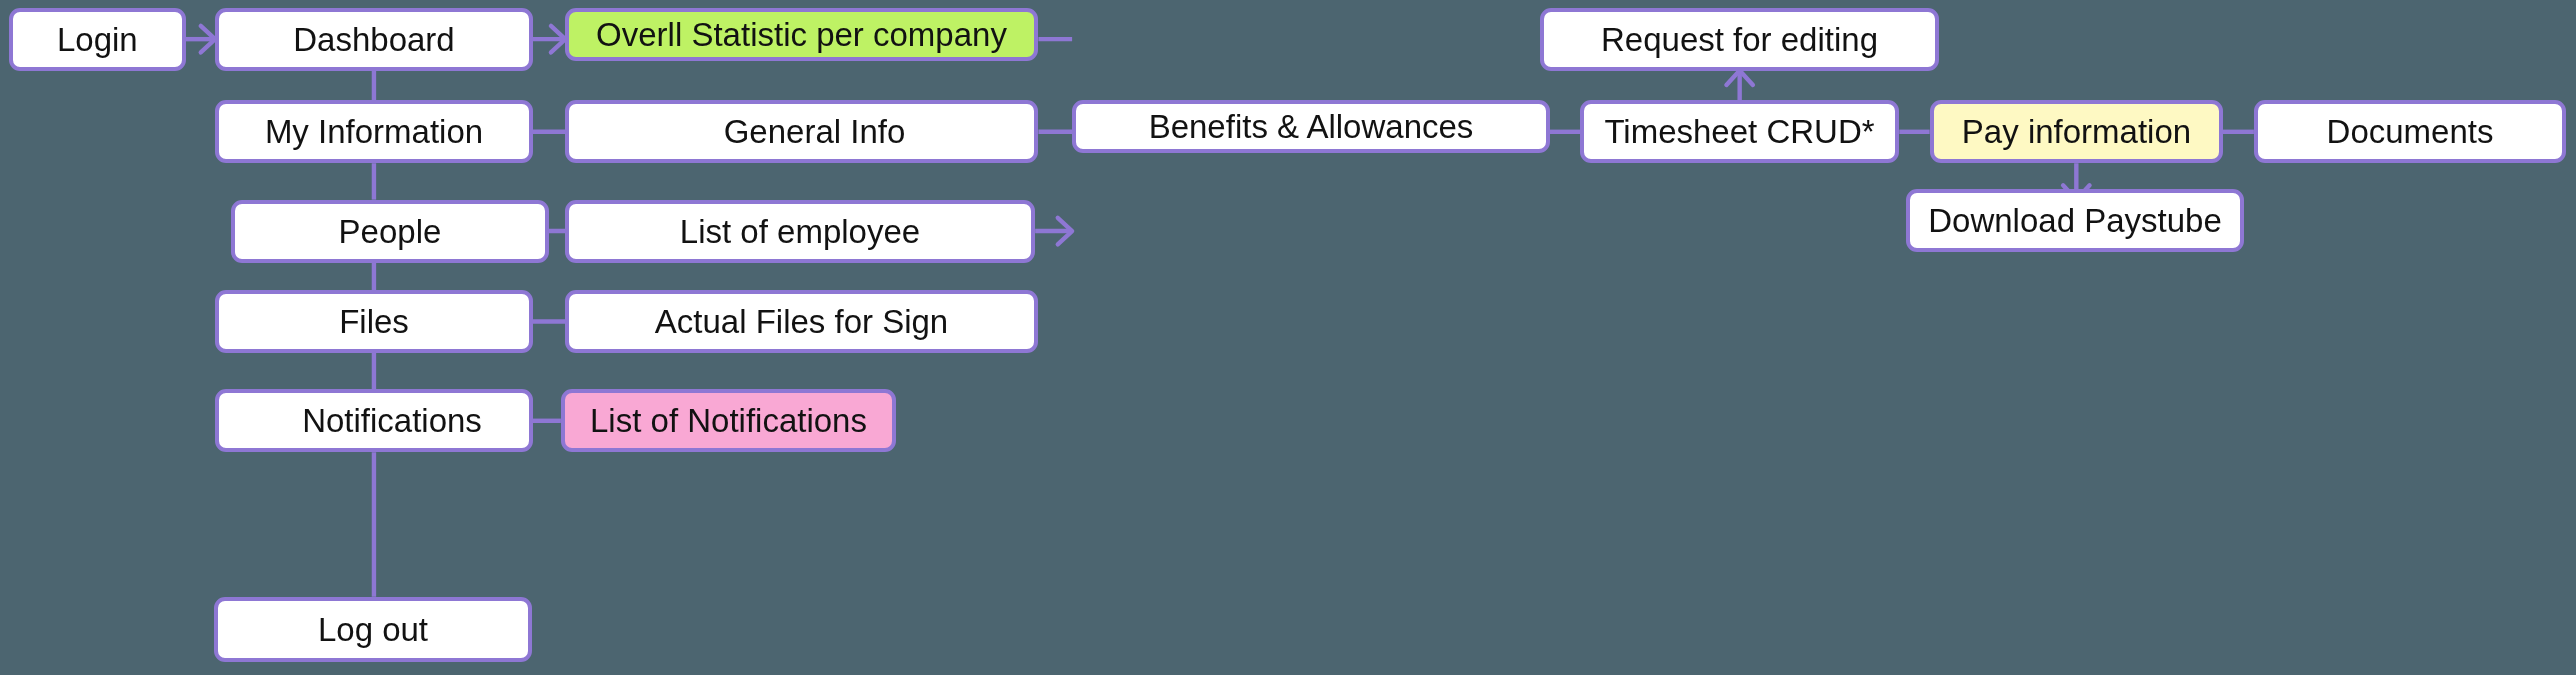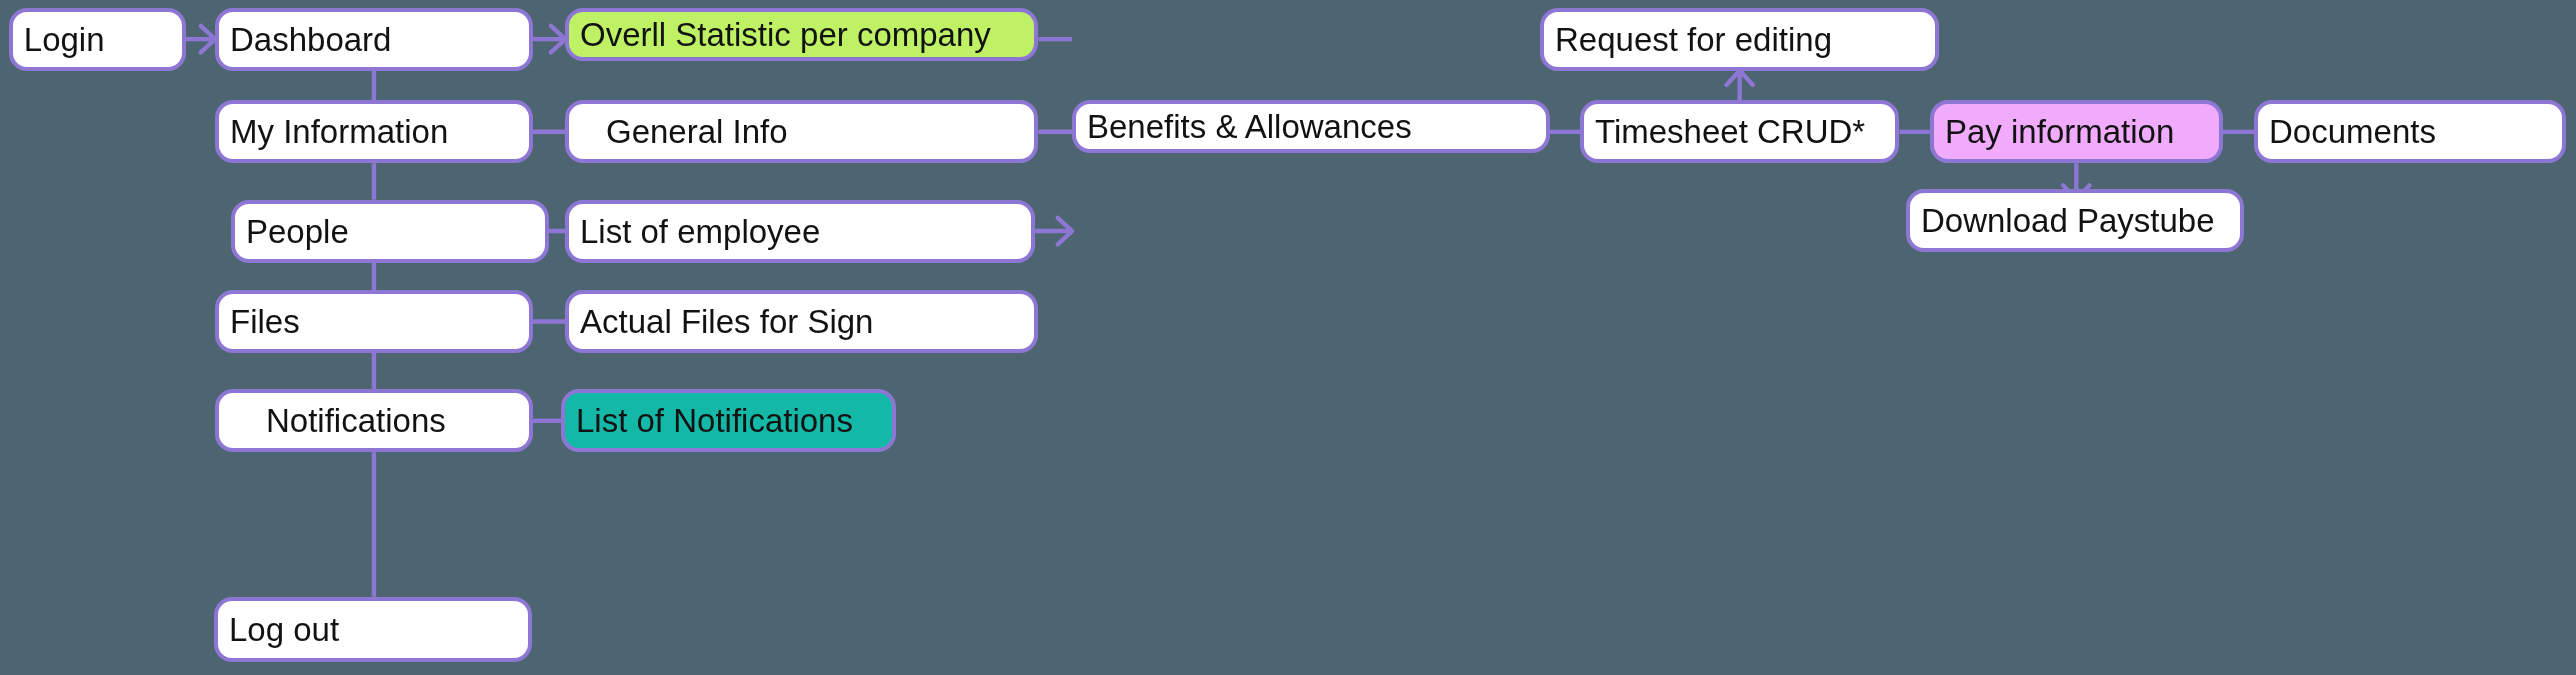--- a/index.html
+++ b/index.html
@@ -16,24 +16,25 @@
   #wires {
     position: absolute;
     left: 0;
     top: 0;
     pointer-events: none;
   }
   .node {
     position: absolute;
     box-sizing: border-box;
     border: 4.4px solid #8E77D4;
-    border-radius: 18px;
+    border-radius: 11px;
     background: #FFFFFF;
     display: flex;
     align-items: center;
+    justify-content: center;
     font-size: 33px;
     line-height: 1;
     color: #121212;
     white-space: nowrap;
     cursor: default;
   }
   .node span {
     display: block;
     padding: 0 11px;
   }
@@ -85,21 +86,21 @@
     </div>
     <div class="node" style="left: 565px; top: 100px; width: 473px; height: 63px; border-color: rgb(142, 119, 212); background: rgb(255, 255, 255); color: rgb(18, 18, 18); padding-left: 26px;">
       <span>General Info</span>
     </div>
     <div class="node" style="left: 1072px; top: 100px; width: 478px; height: 53px; border-color: rgb(142, 119, 212); background: rgb(255, 255, 255); color: rgb(18, 18, 18);">
       <span>Benefits &amp; Allowances</span>
     </div>
     <div class="node" style="left: 1580px; top: 100px; width: 319px; height: 63px; border-color: rgb(142, 119, 212); background: rgb(255, 255, 255); color: rgb(18, 18, 18);">
       <span>Timesheet CRUD*</span>
     </div>
-    <div class="node" style="left: 1930px; top: 100px; width: 293px; height: 63px; border-color: rgb(142, 119, 212); background: #f0abfc; color: rgb(18, 18, 18);">
+    <div class="node" style="left: 1930px; top: 100px; width: 293px; height: 63px; border-color: rgb(142, 119, 212); background: #fef9c3; color: rgb(18, 18, 18);">
       <span>Pay information</span>
     </div>
     <div class="node" style="left: 2254px; top: 100px; width: 312px; height: 63px; border-color: rgb(142, 119, 212); background: rgb(255, 255, 255); color: rgb(18, 18, 18);">
       <span>Documents</span>
     </div>
     <div class="node" style="left: 231px; top: 200px; width: 318px; height: 63px; border-color: rgb(142, 119, 212); background: rgb(255, 255, 255); color: rgb(18, 18, 18);">
       <span>People</span>
     </div>
     <div class="node" style="left: 565px; top: 200px; width: 470px; height: 63px; border-color: rgb(142, 119, 212); background: rgb(255, 255, 255); color: rgb(18, 18, 18);">
       <span>List of employee</span>
@@ -109,20 +110,20 @@
     </div>
     <div class="node" style="left: 215px; top: 290px; width: 318px; height: 63px; border-color: rgb(142, 119, 212); background: rgb(255, 255, 255); color: rgb(18, 18, 18);">
       <span>Files</span>
     </div>
     <div class="node" style="left: 565px; top: 290px; width: 473px; height: 63px; border-color: rgb(142, 119, 212); background: rgb(255, 255, 255); color: rgb(18, 18, 18);">
       <span>Actual Files for Sign</span>
     </div>
     <div class="node" style="left: 215px; top: 389px; width: 318px; height: 63px; border-color: rgb(142, 119, 212); background: rgb(255, 255, 255); color: rgb(18, 18, 18); padding-left: 36px;">
       <span>Notifications</span>
     </div>
-    <div class="node" style="left: 561px; top: 389px; width: 335px; height: 63px; border-color: rgb(142, 119, 212); background: #14b8a6; color: rgb(18, 18, 18);">
+    <div class="node" style="left: 561px; top: 389px; width: 335px; height: 63px; border-color: rgb(142, 119, 212); background: #f9a8d4; color: rgb(18, 18, 18);">
       <span>List of Notifications</span>
     </div>
     <div class="node" style="left: 214px; top: 597px; width: 318px; height: 65px; border-color: rgb(142, 119, 212); background: rgb(255, 255, 255); color: rgb(18, 18, 18);">
       <span>Log out</span>
     </div>
   </div>
 
 
 </body></html>

